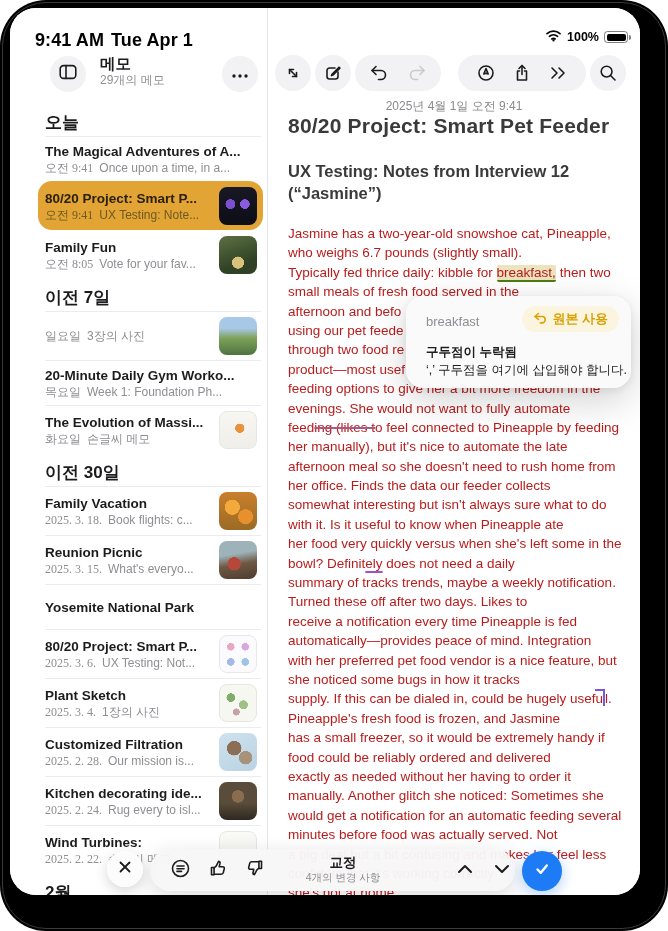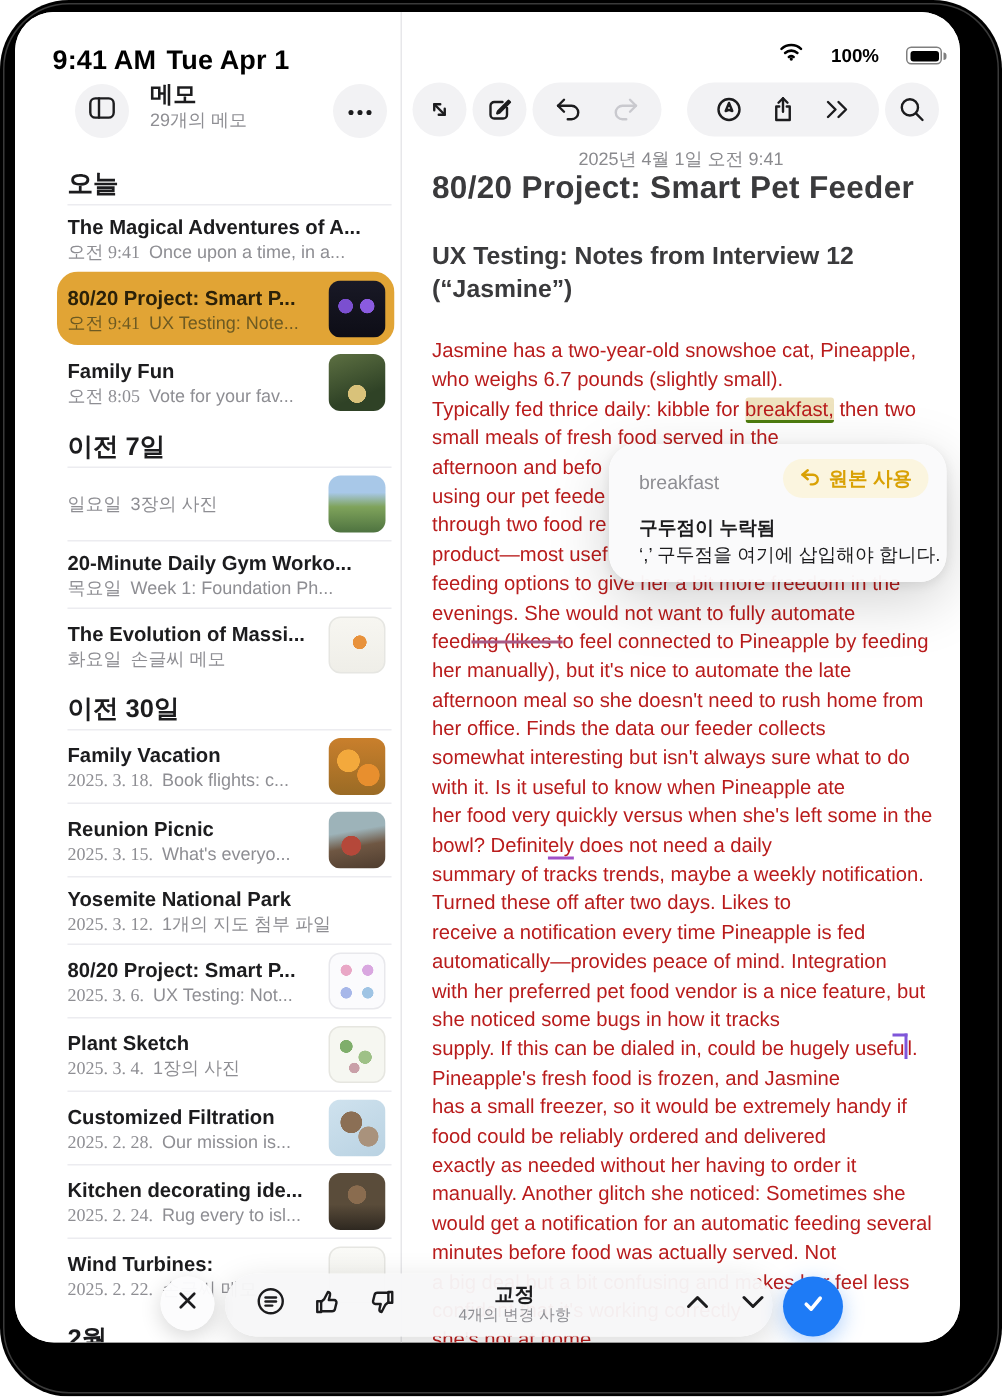--- a/index.html
+++ b/index.html
@@ -6,21 +6,21 @@
   *{box-sizing:border-box;font-family:"Liberation Sans","DejaVu Sans",sans-serif;}
   .stage{position:relative;width:668px;height:931px;background:#fff;overflow:hidden;}
   .device{position:absolute;inset:0;background:#000;border-radius:46px;}
   .device:after{content:"";position:absolute;inset:2px;border-radius:44px;border:1px solid #3a3a3a;pointer-events:none;}
   .screen{position:absolute;left:10px;top:8px;width:630px;height:887px;background:#fff;border-radius:26px;overflow:hidden;}
 
   
   .statusbar{position:absolute;left:0;top:0;width:100%;height:46px;z-index:3;}
   .st-left{position:absolute;left:25px;top:22px;font-size:18px;font-weight:700;color:#000;letter-spacing:.1px;}
   .st-left span+span{margin-left:7px;}
-  .st-right{position:absolute;right:12px;top:20px;display:flex;align-items:center;gap:18px;}
+  .st-right{position:absolute;right:12px;top:20px;display:flex;align-items:center;gap:5px;}
   .st-batt-pct{font-size:12.5px;font-weight:700;color:#000;}
   .batt{position:relative;width:24px;height:12px;border:1px solid rgba(0,0,0,.5);border-radius:3.5px;}
   .batt i{position:absolute;left:1.5px;top:1.5px;bottom:1.5px;width:19px;background:#000;border-radius:2px;}
   .batt:after{content:"";position:absolute;right:-3.5px;top:3px;width:2px;height:5px;background:rgba(0,0,0,.5);border-radius:0 2px 2px 0;}
 
   
   .sidebar{position:absolute;left:0;top:0;width:257px;height:100%;background:#fff;}
   .main{position:absolute;left:257px;top:0;right:0;height:100%;background:#fff;border-left:1px solid #e7e7ea;}
 
   
@@ -208,21 +208,20 @@
             <div class="side-row">
               <div class="side-txt">
                 <div class="side-title">Reunion Picnic</div>
                 <div class="side-sub"><span class="side-meta">2025. 3. 15.</span><span>What's everyo...</span></div>
               </div>
               <div class="thumb t-picnic"></div>
             </div>
             <div class="side-row">
               <div class="side-txt">
                 <div class="side-title">Yosemite National Park</div>
-                <div class="side-sub"><span class="side-meta">2025. 3. 12.</span><span>1개의 지도 첨부 파일</span></div>
               </div>
             </div>
             <div class="side-row">
               <div class="side-txt">
                 <div class="side-title">80/20 Project: Smart P...</div>
                 <div class="side-sub"><span class="side-meta">2025. 3. 6.</span><span>UX Testing: Not...</span></div>
               </div>
               <div class="thumb t-diagram"></div>
             </div>
             <div class="side-row">

